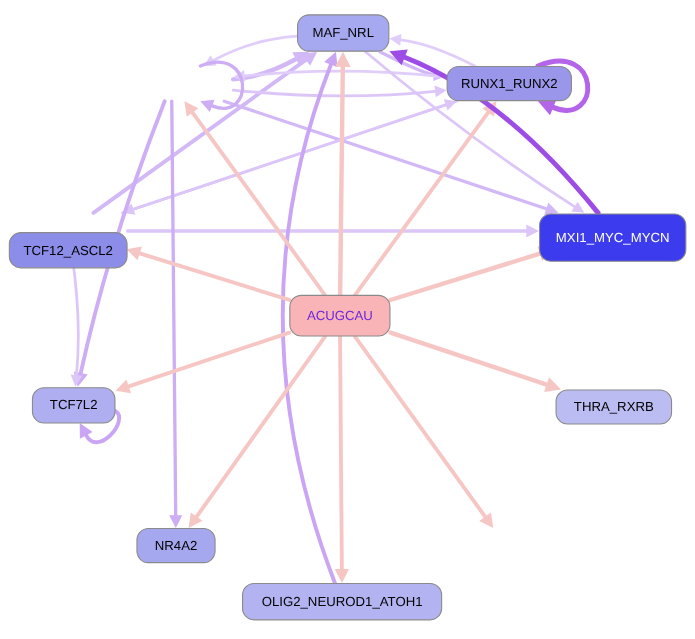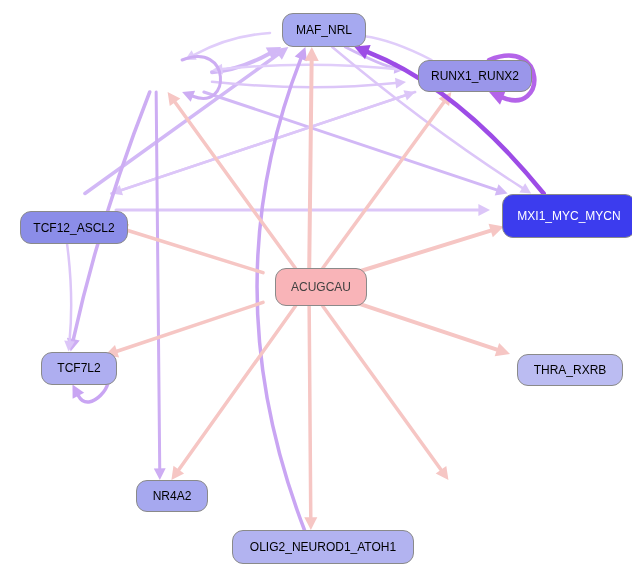--- a/index.html
+++ b/index.html
@@ -30,21 +30,20 @@
     justify-content: center;
     border: 1px solid #8a8a8a;
     border-radius: 11px;
     font-size: 12px;
     line-height: 1;
     text-align: center;
     padding: 0 4px;
     cursor: pointer;
     pointer-events: auto;
     white-space: nowrap;
-    margin-left: 12px;
   }
 </style>
 </head>
 <body>
 
 <div class="canvas">
   <svg class="edge-layer" width="632" height="581" viewBox="0 0 632 581">
       <g>
         <path d="M 212 72.1348728745383 Q 239.090976352705 70.26505023960829 269.13742572331284 53.67146918602006" fill="none" stroke="#d2b8f6" stroke-width="4" stroke-linecap="round"></path>
         <polygon points="281.2176367686541,47 272.56984827554055,59.88665023108694 265.70500317108514,47.456288140953184" fill="#d2b8f6"></polygon>
@@ -172,21 +171,21 @@
       </div>
       <div class="node" style="left: 406px; top: 60px; width: 114px; height: 32px; background: rgb(154, 150, 234); color: rgb(0, 0, 0);">
         <span>RUNX1_RUNX2</span>
       </div>
       <div class="node" style="left: 8px; top: 211px; width: 108px; height: 33px; background: rgb(139, 141, 232); color: rgb(0, 0, 0);">
         <span>TCF12_ASCL2</span>
       </div>
       <div class="node" style="left: 490px; top: 193.5px; width: 134px; height: 44px; background: rgb(60, 60, 238); color: rgb(255, 255, 255);">
         <span>MXI1_MYC_MYCN</span>
       </div>
-      <div class="node" style="left: 263px; top: 268px; width: 92px; height: 38px; background: rgb(249, 180, 184); color: #404040;">
+      <div class="node" style="left: 263px; top: 268px; width: 92px; height: 38px; background: rgb(249, 180, 184); color: #6d28d9;">
         <span>ACUGCAU</span>
       </div>
       <div class="node" style="left: 29px; top: 351.5px; width: 76px; height: 33px; background: rgb(174, 174, 240); color: rgb(0, 0, 0);">
         <span>TCF7L2</span>
       </div>
       <div class="node" style="left: 505px; top: 354px; width: 106px; height: 32px; background: rgb(187, 188, 242); color: rgb(0, 0, 0);">
         <span>THRA_RXRB</span>
       </div>
       <div class="node" style="left: 124px; top: 480px; width: 72px; height: 32px; background: rgb(166, 168, 239); color: rgb(0, 0, 0);">
         <span>NR4A2</span>

